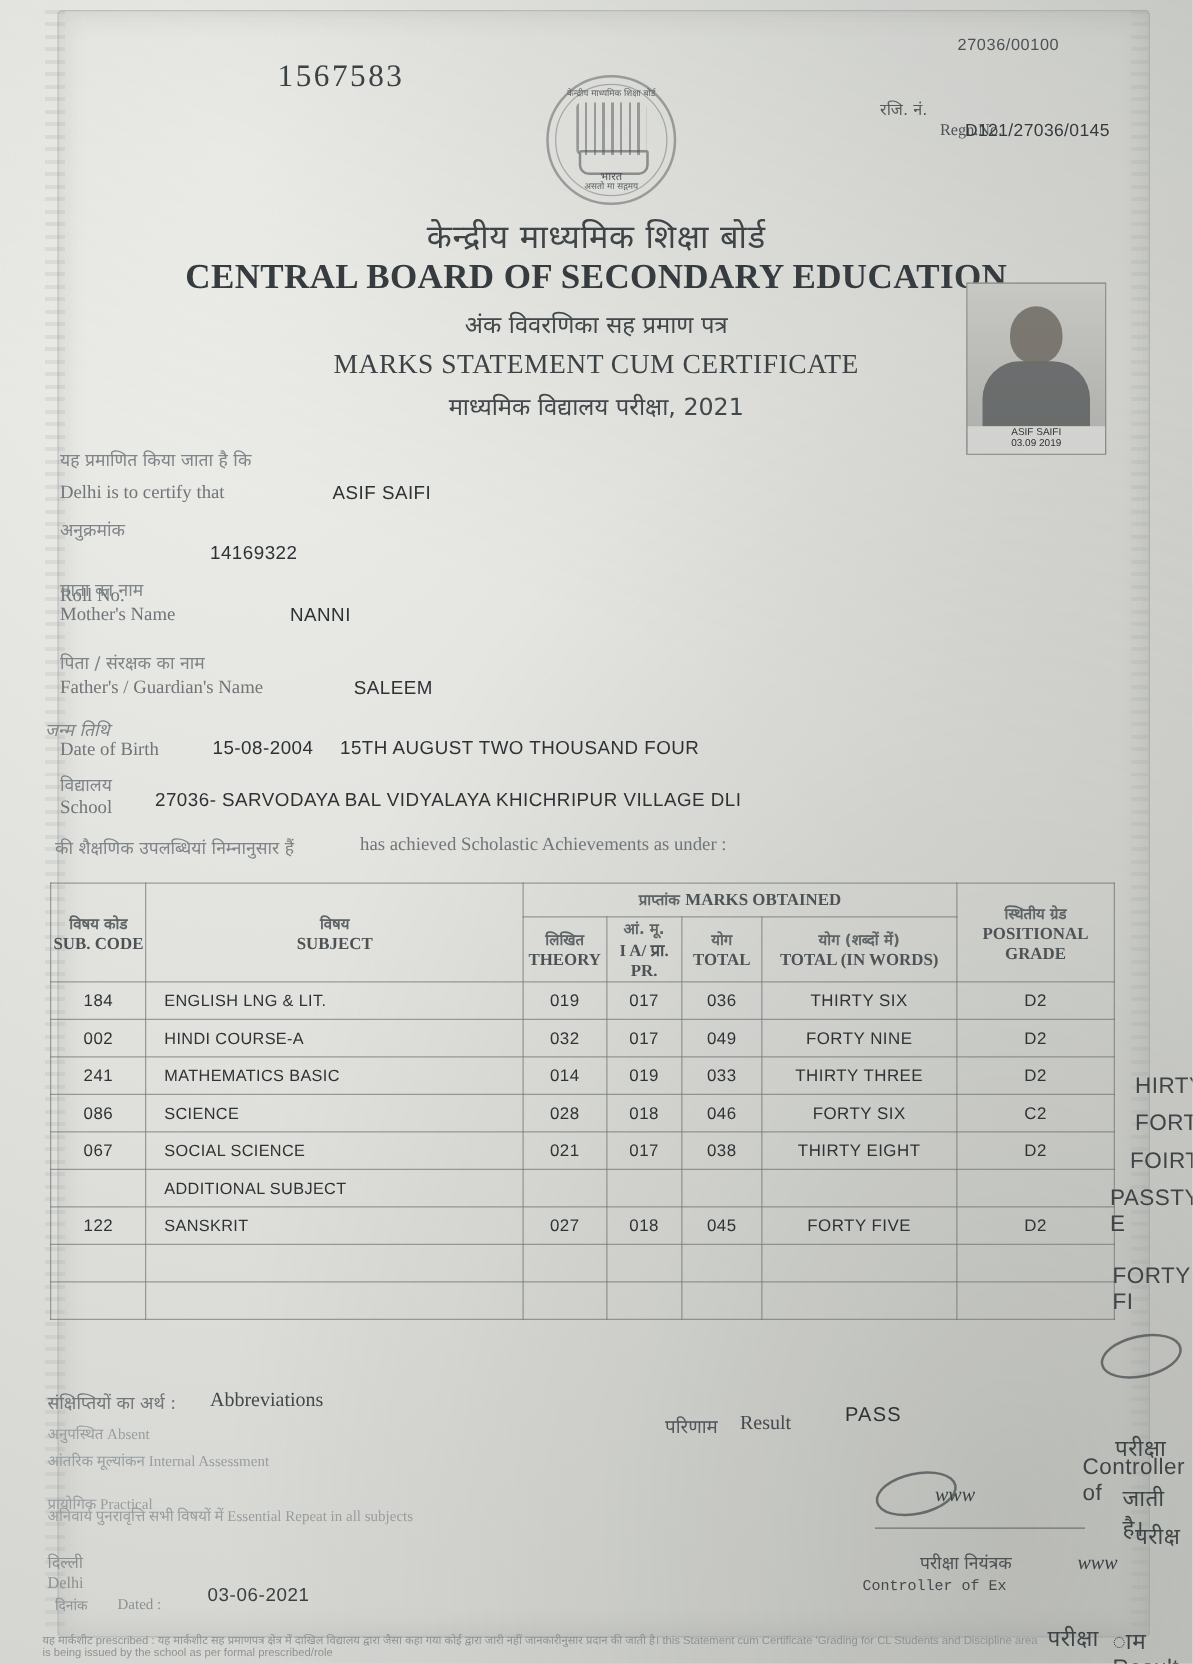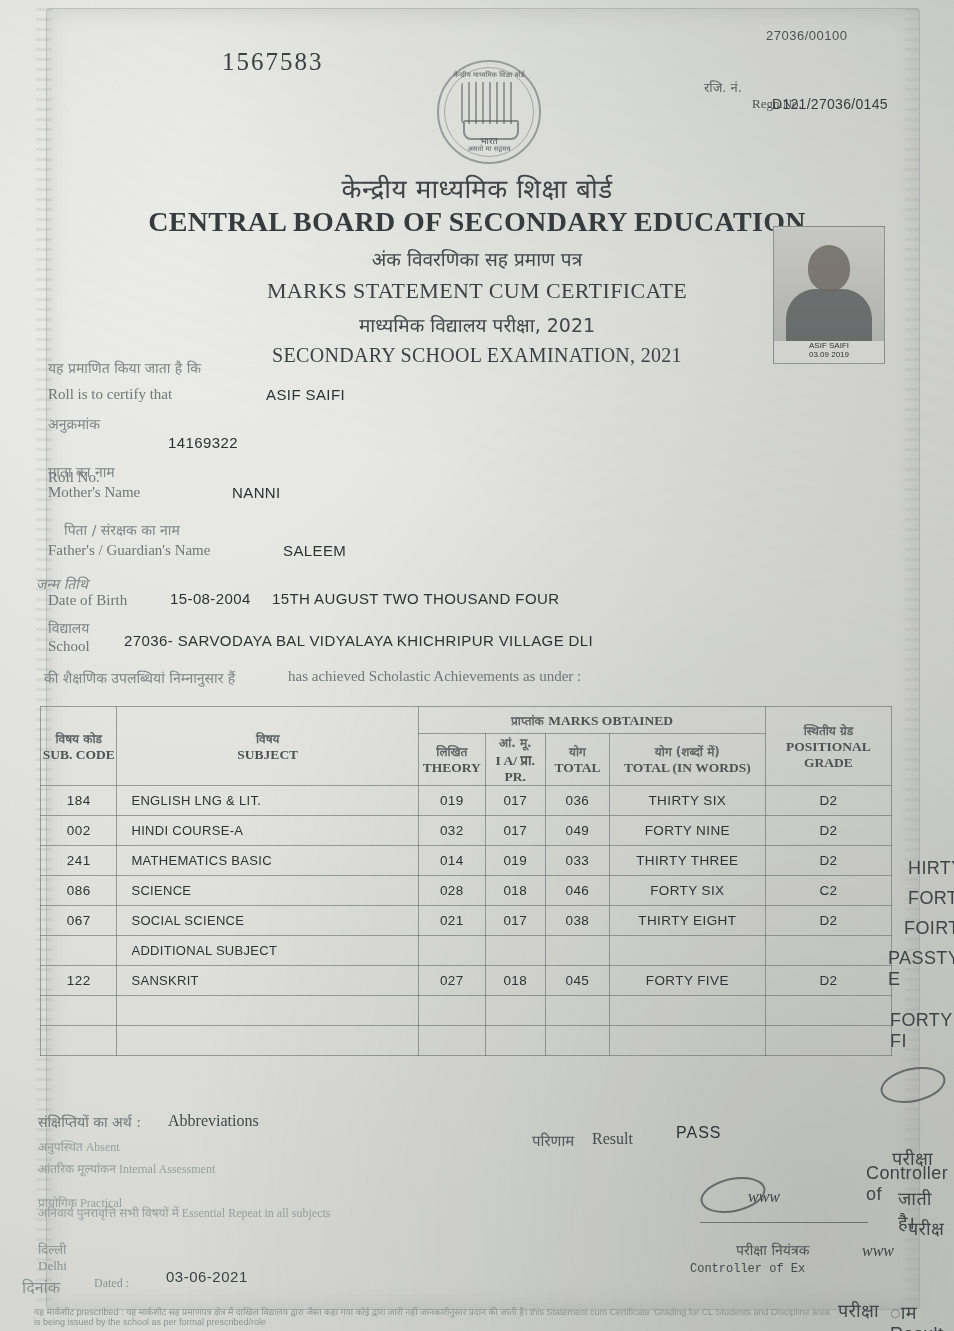--- a/index.html
+++ b/index.html
@@ -134,45 +134,44 @@
       <div class="emb-book"></div>
       <div class="emb-bharat">भारत</div>
       <div class="emb-txt-bot">असतो मा सद्गमय</div>
     </div>
 
     <div class="ttl" id="t-hi1">केन्द्रीय माध्यमिक शिक्षा बोर्ड</div>
     <div class="ttl" id="t-en1">CENTRAL BOARD OF SECONDARY EDUCATION</div>
     <div class="ttl" id="t-en2">MARKS STATEMENT CUM CERTIFICATE</div>
     <div class="ttl" id="t-hi2">अंक विवरणिका सह प्रमाण पत्र</div>
     <div class="ttl" id="t-hi3">माध्यमिक विद्यालय परीक्षा, 2021</div>
-    <div class="ttl" id="t-en3">SECONDARY SCHOOL EXAMINATION, 2021</div>
 
     <div id="photo">
       <div class="ph-body"></div>
       <div class="ph-head"></div>
       <div class="ph-strip"></div>
       <div class="ph-label">
         <span>ASIF SAIFI</span><br>
         <span>03.09 2019</span>
       </div>
     </div>
 
     <div class="t rowhi" style="left:48px;top:358px;">यह प्रमाणित किया जाता है कि</div>
-    <div class="t rowen" style="left:48px;top:386px;">Roll is to certify that</div>
+    <div class="t rowen" style="left:48px;top:386px;">Delhi is to certify that</div>
     <div class="t rowval" style="left:266px;top:386px;">ASIF SAIFI</div>
 
     <div class="t rowhi" style="left:48px;top:414px;">अनुक्रमांक</div>
     <div class="t rowen" style="left:48px;top:434px;margin-top:35px;">Roll No.</div>
     <div class="t rowval" style="left:168px;top:434px;">14169322</div>
 
     <div class="t rowhi" style="left:48px;top:462px;">माता का नाम</div>
     <div class="t rowen" style="left:48px;top:484px;">Mother's Name</div>
     <div class="t rowval" style="left:232px;top:484px;">NANNI</div>
 
-    <div class="t rowhi" style="left:64px;top:520px;text-align:right;">पिता / संरक्षक का नाम</div>
+    <div class="t rowhi" style="left:48px;top:520px;text-align:right;">पिता / संरक्षक का नाम</div>
     <div class="t rowen" style="left:48px;top:542px;">Father's / Guardian's Name</div>
     <div class="t rowval" style="left:283px;top:542px;">SALEEM</div>
 
     <div class="t rowhi" style="left:36px;top:574px;font-style:italic;">जन्म तिथि</div>
     <div class="t rowen" style="left:48px;top:592px;">Date of Birth</div>
     <div class="t rowval" style="left:170px;top:590px;">15-08-2004</div>
     <div class="t rowval" style="left:272px;top:590px;">15TH AUGUST TWO THOUSAND FOUR</div>
 
     <div class="t rowhi" style="left:48px;top:618px;">विद्यालय</div>
     <div class="t rowen" style="left:48px;top:638px;">School</div>
@@ -324,21 +323,21 @@
     <div class="underline" style="left:700px;top:1222px;width:168px;"></div>
 
     <div class="sig-loop" style="left:880px;top:1068px;"></div>
 
     <div class="t" style="left:736px;top:1240px;font-size:14px;font-family:'DejaVu Sans',sans-serif;color:#4a5053;">परीक्षा नियंत्रक</div>
     <div class="t" style="left:690px;top:1262px;font-size:12px;font-family:Liberation Mono, monospace;color:#41474a;">Controller of Ex</div>
     <div class="t sig" style="left:862px;top:1242px;font-size:16px;">www</div>
 
     <div class="t" style="left:38px;top:1240px;font-size:13px;font-family:'DejaVu Sans',sans-serif;color:#8b9193;">दिल्ली</div>
     <div class="t" style="left:38px;top:1258px;font-size:13px;font-family:'Liberation Serif',serif;color:#8b9193;">Delhi</div>
-    <div class="t" style="left:22px;top:1276px;font-size:16px;font-family:'DejaVu Sans',sans-serif;color:#8b9193;">दिनांक</div>
+    <div class="t" style="left:44px;top:1276px;font-size:11px;font-family:'DejaVu Sans',sans-serif;color:#8b9193;">दिनांक</div>
     <div class="t" style="left:94px;top:1276px;font-size:12px;font-family:'Liberation Serif',serif;color:#8b9193;">Dated :</div>
     <div class="t" style="left:166px;top:1268px;font-size:15px;font-family:'Liberation Sans',sans-serif;color:#3a4042;letter-spacing:.5px;">03-06-2021</div>
 
     <div class="footline" style="left:34px;top:1308px;width:800px;white-space:normal;line-height:1.1;">यह मार्कशीट prescribed : यह मार्कशीट सह प्रमाणपत्र क्षेत्र में दाखिल विद्यालय द्वारा जैसा कहा गया कोई द्वारा जारी नहीं जानकारीनुसार प्रदान की जाती है। this Statement cum Certificate 'Grading for CL Students and Discipline area is being issued by the school as per formal prescribed/role</div>
 
     <div id="bleed-layer">
         <div class="bleed" style="left: 908px; top: 858px;">HIRTY</div>
         <div class="bleed" style="left: 908px; top: 888px;">FORTY</div>
         <div class="bleed" style="left: 904px; top: 918px;">FOIRTY</div>
         <div class="bleed" style="left: 888px; top: 948px;">PASSTY E</div>

